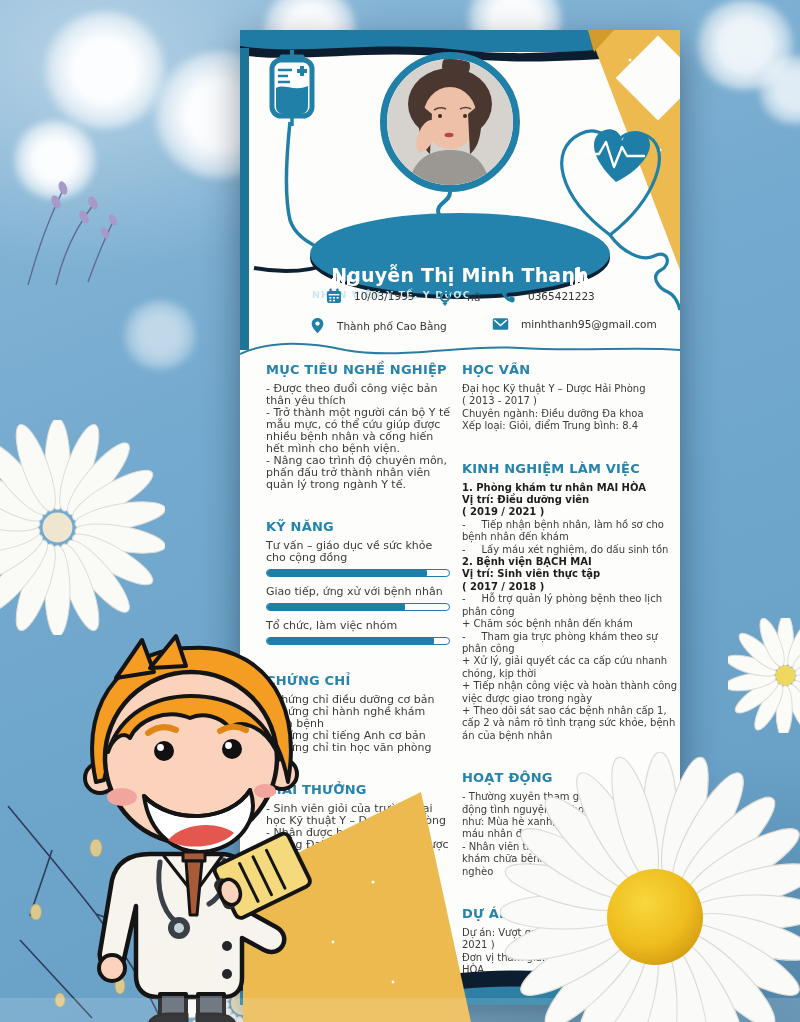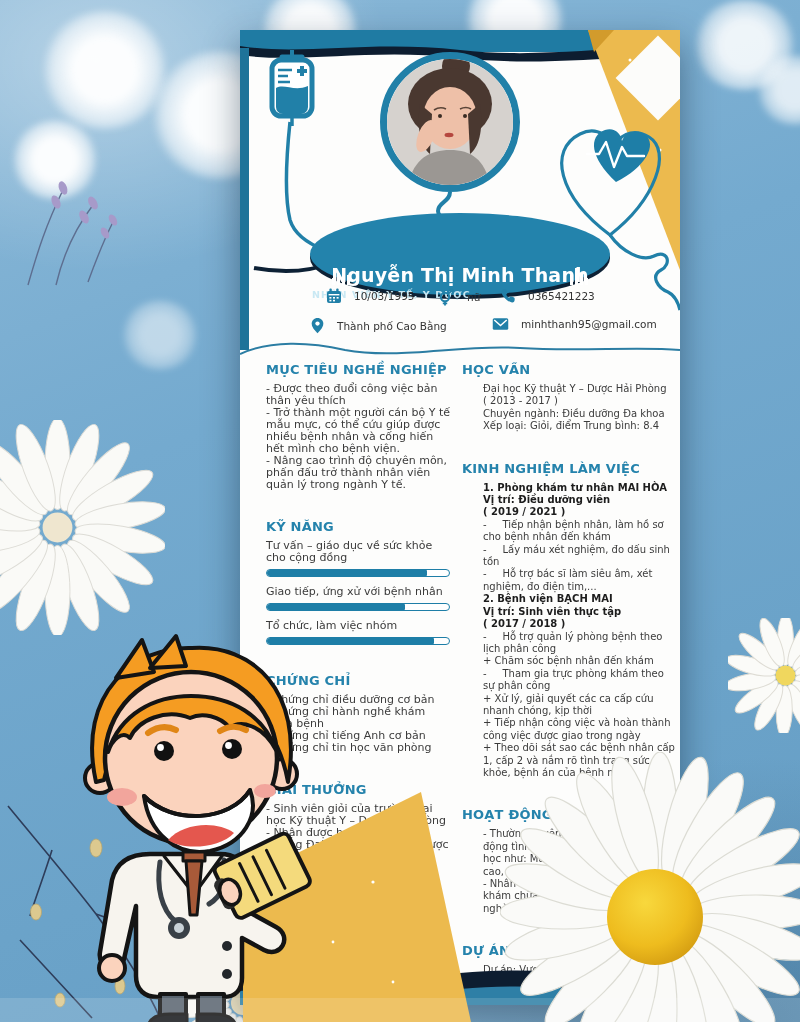--- a/index.html
+++ b/index.html
@@ -17,21 +17,21 @@
   #cv{position:absolute;left:240px;top:30px;width:440px;height:975px;background:#fdfdfc;
     overflow:hidden;box-shadow:0 14px 34px rgba(8,28,48,.45);}
   #cv .strip{position:absolute;left:0;top:18px;width:9px;height:302px;background:#1e7399;}
   
   .col{position:absolute;top:332px;color:#3b3b3b;}
   #left-col{left:26px;width:184px;height:560px;}
   #right-col{left:222px;width:215px;height:616px;overflow:hidden;}
   .col h3{color:#2583ac;font-size:13px;line-height:15px;font-weight:bold;margin:28px 0 6px;letter-spacing:.2px;}
   .col section:first-child h3{margin-top:0;}
   .col p{font-size:11px;line-height:12px;margin:0;}
-  #right-col p{font-size:10px;line-height:12.4px;margin-left:21px;}
+  #right-col p{font-size:10px;line-height:12.4px;}
   .col p.b{font-weight:bold;color:#1d1d1d;}
   .skill{margin:6px 0 9px;}
   .bar{height:6px;border:1.5px solid #1e7ea7;border-radius:6px;background:#fff;margin-top:5px;}
   .fill{height:100%;background:#1e7ea7;border-radius:6px 2px 2px 6px;}
   
   .name{position:absolute;left:72px;top:234px;width:296px;text-align:center;color:#fff;
     font-size:19px;font-weight:bold;letter-spacing:.2px;}
   .role{position:absolute;left:72px;top:259px;width:296px;text-align:left;color:#c9e8f3;
     font-size:9.5px;font-weight:bold;letter-spacing:1.1px;}
   .citem{position:absolute;display:flex;align-items:center;gap:12px;color:#333;font-size:10.5px;}
@@ -345,21 +345,20 @@
           <p>Chuyên ngành: Điều dưỡng Đa khoa</p>
           <p>Xếp loại: Giỏi, điểm Trung bình: 8.4</p>
         </section>
         <section>
           <h3>KINH NGHIỆM LÀM VIỆC</h3>
           <p class="b">1. Phòng khám tư nhân MAI HÒA</p>
           <p class="b">Vị trí: Điều dưỡng viên</p>
           <p class="b">( 2019 / 2021 )</p>
           <p>-&nbsp;&nbsp;&nbsp;&nbsp;&nbsp;Tiếp nhận bệnh nhân, làm hồ sơ cho bệnh nhân đến khám</p>
           <p>-&nbsp;&nbsp;&nbsp;&nbsp;&nbsp;Lấy máu xét nghiệm, đo dấu sinh tồn</p>
-          <p>-&nbsp;&nbsp;&nbsp;&nbsp;&nbsp;Hỗ trợ bác sĩ làm siêu âm, xét nghiệm, đo điện tim,...</p>
           <p class="b">2. Bệnh viện BẠCH MAI</p>
           <p class="b">Vị trí: Sinh viên thực tập</p>
           <p class="b">( 2017 / 2018 )</p>
           <p>-&nbsp;&nbsp;&nbsp;&nbsp;&nbsp;Hỗ trợ quản lý phòng bệnh theo lịch phân công</p>
           <p>+ Chăm sóc bệnh nhân đến khám</p>
           <p>-&nbsp;&nbsp;&nbsp;&nbsp;&nbsp;Tham gia trực phòng khám theo sự phân công</p>
           <p>+ Xử lý, giải quyết các ca cấp cứu nhanh chóng, kịp thời</p>
           <p>+ Tiếp nhận công việc và hoàn thành công việc được giao trong ngày</p>
           <p>+ Theo dõi sát sao các bệnh nhân cấp 1, cấp 2 và nắm rõ tình trạng sức khỏe, bệnh án của bệnh nhân</p>
         </section>

